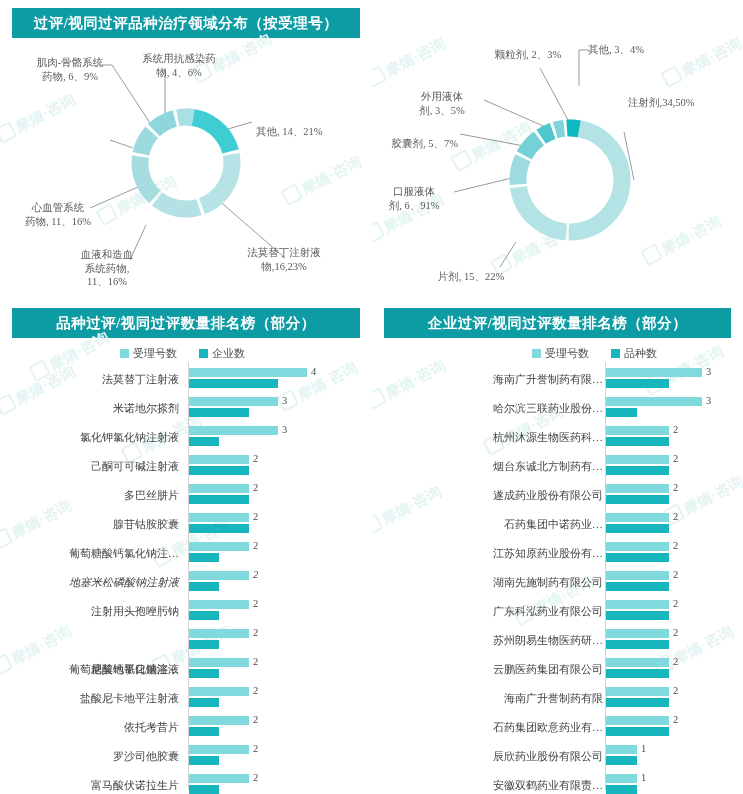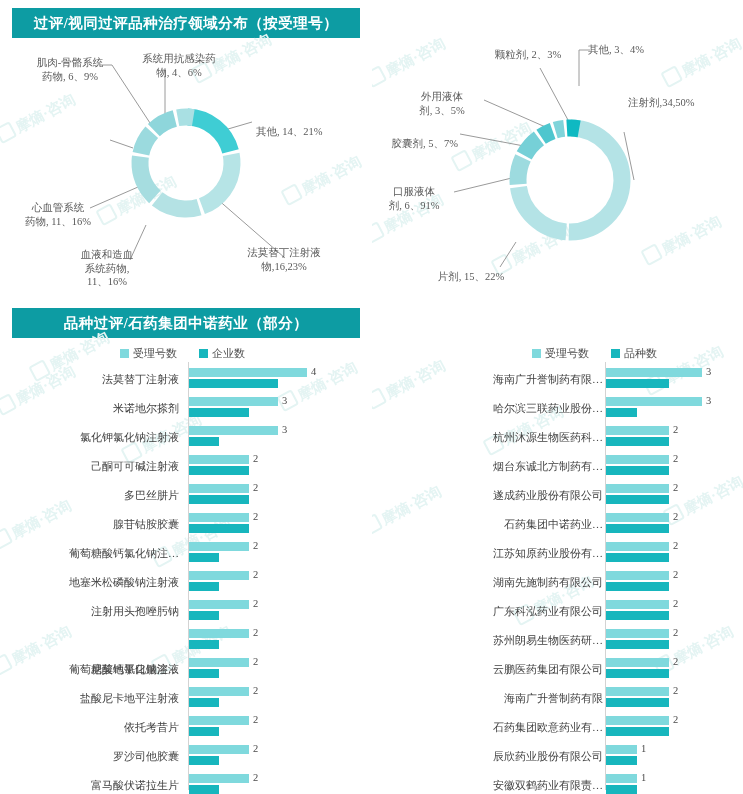--- a/index.html
+++ b/index.html
@@ -171,21 +171,21 @@
 剂, 3、5%</div>
       <div class="lbl l" style="left:256px;top:56px;width:112px;">注射剂,34,50%</div>
       <div class="lbl r" style="left:4px;top:97px;width:82px;">胶囊剂, 5、7%</div>
       <div class="lbl c" style="left:4px;top:145px;width:76px;">口服液体
 剂, 6、91%</div>
       <div class="lbl c" style="left:56px;top:230px;width:86px;">片剂, 15、22%</div>
     </div>
   </div>
 
   <div class="panel">
-    <div class="panel-head">品种过评/石药集团中诺药业（部分）</div>
+    <div class="panel-head">品种过评/视同过评数量排名榜（部分）</div>
     <div class="panel-body">
 
       <div class="wm" style="left:28px;top:6px;"><span class="hex"></span>摩熵·咨询</div>
       <div class="wm" style="left:276px;top:36px;"><span class="hex"></span>摩熵·咨询</div>
       <div class="wm" style="left:-6px;top:40px;"><span class="hex"></span>摩熵·咨询</div>
       <div class="wm" style="left:120px;top:88px;"><span class="hex"></span>摩熵·咨询</div>
       <div class="wm" style="left:-10px;top:174px;"><span class="hex"></span>摩熵·咨询</div>
       <div class="wm" style="left:150px;top:192px;"><span class="hex"></span>摩熵·咨询</div>
       <div class="wm" style="left:-10px;top:300px;"><span class="hex"></span>摩熵·咨询</div>
       <div class="wm" style="left:150px;top:300px;"><span class="hex"></span>摩熵·咨询</div>
@@ -240,21 +240,21 @@
           <div class="val" style="left:253px;top:4px;">2</div>
         </div>
 
         <div class="row" style="top:198px;height:29px;">
           <div class="name" style="right:193px;">葡萄糖酸钙氯化钠注…</div>
           <div class="bar light" style="left:189px;top:4px;width:60px;"></div>
           <div class="bar dark" style="left:189px;top:15px;width:30px;"></div>
           <div class="val" style="left:253px;top:4px;">2</div>
         </div>
 
-        <div class="row" style="top:227px;height:29px;">
+        <div class="row" style="top:227px;height:29px;font-style:italic;">
           <div class="name" style="right:193px;">地塞米松磷酸钠注射液</div>
           <div class="bar light" style="left:189px;top:4px;width:60px;"></div>
           <div class="bar dark" style="left:189px;top:15px;width:30px;"></div>
           <div class="val" style="left:253px;top:4px;">2</div>
         </div>
 
         <div class="row" style="top:256px;height:29px;">
           <div class="name" style="right:193px;">注射用头孢唑肟钠</div>
           <div class="bar light" style="left:189px;top:4px;width:60px;"></div>
           <div class="bar dark" style="left:189px;top:15px;width:30px;"></div>
@@ -300,20 +300,21 @@
           <div class="name" style="right:193px;">富马酸伏诺拉生片</div>
           <div class="bar light" style="left:189px;top:4px;width:60px;"></div>
           <div class="bar dark" style="left:189px;top:15px;width:30px;"></div>
           <div class="val" style="left:253px;top:4px;">2</div>
         </div>
       </div>
     </div>
   </div>
 
   <div class="panel">
+    <div class="panel-head">企业过评/视同过评数量排名榜（部分）</div>
     <div class="panel-body">
 
       <div class="wm" style="left:-8px;top:34px;"><span class="hex"></span>摩熵·咨询</div>
       <div class="wm" style="left:270px;top:20px;"><span class="hex"></span>摩熵·咨询</div>
       <div class="wm" style="left:110px;top:80px;"><span class="hex"></span>摩熵·咨询</div>
       <div class="wm" style="left:-12px;top:160px;"><span class="hex"></span>摩熵·咨询</div>
       <div class="wm" style="left:290px;top:150px;"><span class="hex"></span>摩熵·咨询</div>
       <div class="wm" style="left:140px;top:250px;"><span class="hex"></span>摩熵·咨询</div>
       <div class="wm" style="left:280px;top:300px;"><span class="hex"></span>摩熵·咨询</div>
 

